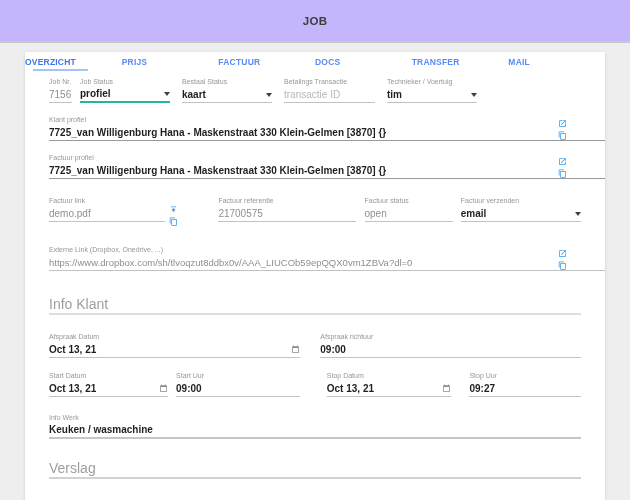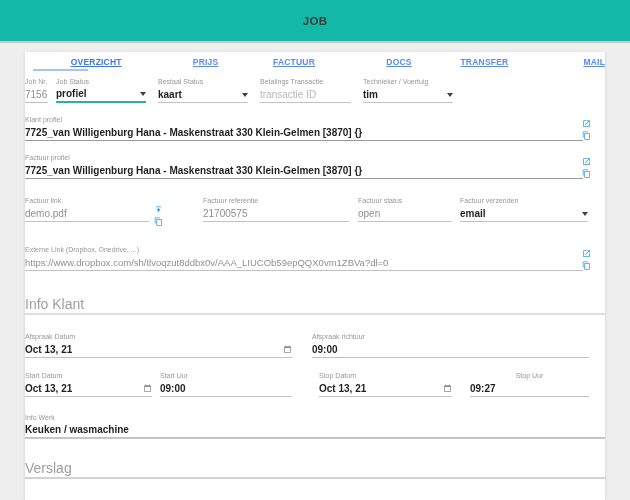--- a/index.html
+++ b/index.html
@@ -1,33 +1,33 @@
 <!DOCTYPE html>
 <html><head>
 <meta charset="utf-8">
 <style>
   * { margin:0; padding:0; box-sizing:border-box; }
   html,body { width:630px; height:500px; overflow:hidden;
     font-family:"Liberation Sans", sans-serif; background:#eeeeee; }
 
   .app-header { position:absolute; left:0; top:0; width:630px; height:43px;
-    background:#14b8a6; border-bottom:2px solid #c9c9c9;
+    background:#c4b5fd; border-bottom:2px solid #c9c9c9;
     display:flex; align-items:center; justify-content:center; }
   .app-title { font-size:11.5px; font-weight:bold; color:#3d3d3d; letter-spacing:.3px; }
 
   .card { position:absolute; left:25px; top:52px; width:580px; height:448px;
     background:#ffffff; box-shadow:0 1px 3px rgba(0,0,0,.14); overflow:hidden; }
 
   .tabbar { position:relative; height:20px; display:flex; align-items:center; }
-  .tab { flex:1; text-align:right; font-size:8.5px; font-weight:bold;
-    color:#5a8af4; letter-spacing:.2px; cursor:pointer;text-decoration:underline; }
+  .tab { flex:1; text-align:left; font-size:8.5px; font-weight:bold;
+    color:#5a8af4; letter-spacing:.2px; cursor:pointer; }
   .tab.active { color:#3d74f1; }
   .inkbar { position:absolute; left:8px; top:17px; width:55px; height:2px; background:#a6c3f7; }
 
-  .inner { padding:0 0; position:relative; }
+  .inner { padding:0 24px; position:relative; }
 
   .frow { display:flex; }
   .f { }
   .f .lbl { display:block; font-size:7px; color:#979797; height:10px; line-height:10px;
     white-space:nowrap; overflow:hidden; }
   .f .val { display:flex; align-items:center; justify-content:space-between;
     font-size:10px; font-weight:bold; color:#1f1f1f; height:16px; line-height:16px;
     border-bottom:1px solid #c2c2c2; white-space:nowrap; overflow:hidden; }
   .f .val.gray { color:#8f8f8f; font-weight:normal; }
   .f .val.placeholder { color:#b7b7b7; font-weight:normal; }
@@ -54,21 +54,21 @@
   .w-fverz{width:128px;margin-left:8px;}
 
   
   .bigf .biglbl { font-size:14px; color:#9e9e9e; height:13px; line-height:13px; }
   .bigf { border-bottom:2px solid #dedede; }
   .bigf.darker { border-bottom-color:#d2d2d2; }
 
   
   .w-half-l{width:267px;margin-right:20px;} .w-half-r{width:277px;}
   .w-sdat{width:127px;margin-right:8px;} .w-suur{width:132px;margin-right:27px;}
-  .w-stdat{width:133px;margin-right:18px;} .w-stuur{width:119px;text-align:center;}
+  .w-stdat{width:133px;margin-right:18px;} .w-stuur{width:119px;}
   .cal { line-height:0; cursor:pointer; }
 
   .infowerk .val { border-bottom:2px solid #c6c6c6; }
 
   .mt-row1{margin-top:5px;} .mt-klant{margin-top:12px;} .mt-factp{margin-top:12px;}
   .mt-frow{margin-top:17px;} .mt-ext{margin-top:19px;} .mt-infoklant{margin-top:24px;}
   .mt-afspraak{margin-top:17px;} .mt-startstop{margin-top:13px;}
   .mt-infowerk{margin-top:16px;} .mt-verslag{margin-top:20px;}
 </style>
 </head>

